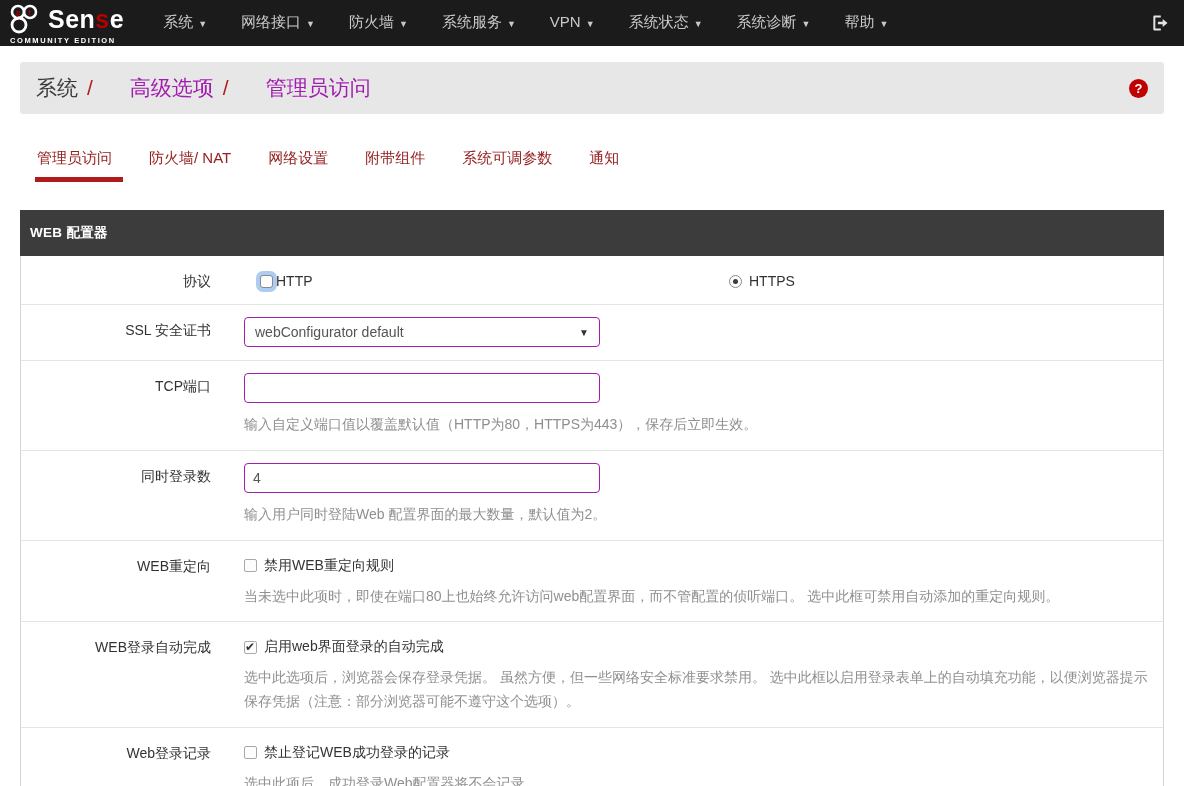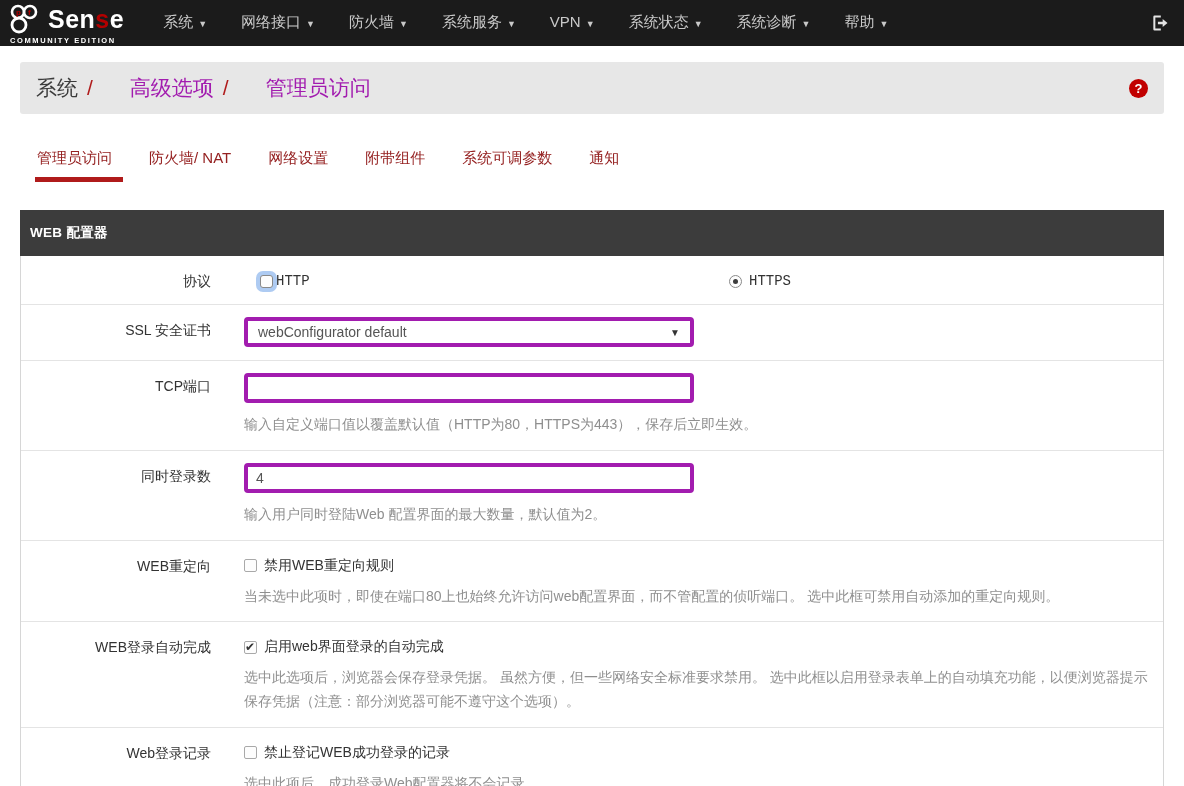--- a/index.html
+++ b/index.html
@@ -64,28 +64,28 @@
 
   .form-row { display:flex; padding:12px 0 13px 0; }
   .form-row + .form-row { border-top:1px solid #e4e4e4; }
   .form-label {
     width:190px; flex-shrink:0; text-align:right;
     font-weight:normal; font-size:14px; color:#333; padding-top:5px;
   }
   .form-content { margin-left:33px; flex:1; padding-right:10px; }
 
   .text-input, .select-box {
-    width:450px; height:30px; border:4px solid #a21caf; border-radius:4px;
+    width:356px; height:30px; border:1px solid #a21caf; border-radius:4px;
     font-size:14px; color:#555; background:#fff;
   }
   .text-input { padding:0 8px; outline:none; font-family:"Liberation Sans", sans-serif; }
   .select-box { display:flex; align-items:center; justify-content:space-between; padding:0 10px; cursor:pointer; }
   .select-box .caret { font-size:10px; color:#333; }
 
-  .choice-line { display:flex; align-items:center; padding-top:5px;font-family:Liberation Mono, monospace; }
+  .choice-line { display:flex; align-items:center; padding-top:5px; }
   .choice { display:flex; align-items:center; cursor:pointer; }
   .choice-label { font-size:14px; color:#333; margin-left:7px; }
 
   .radio {
     width:13px; height:13px; border:1px solid #8a8a8a; border-radius:50%;
     background:#fdfdfd; display:inline-block; position:relative; flex-shrink:0;
   }
   .radio.checked::after {
     content:""; position:absolute; left:3px; top:3px; width:5px; height:5px;
     border-radius:50%; background:#3c3c3c;

